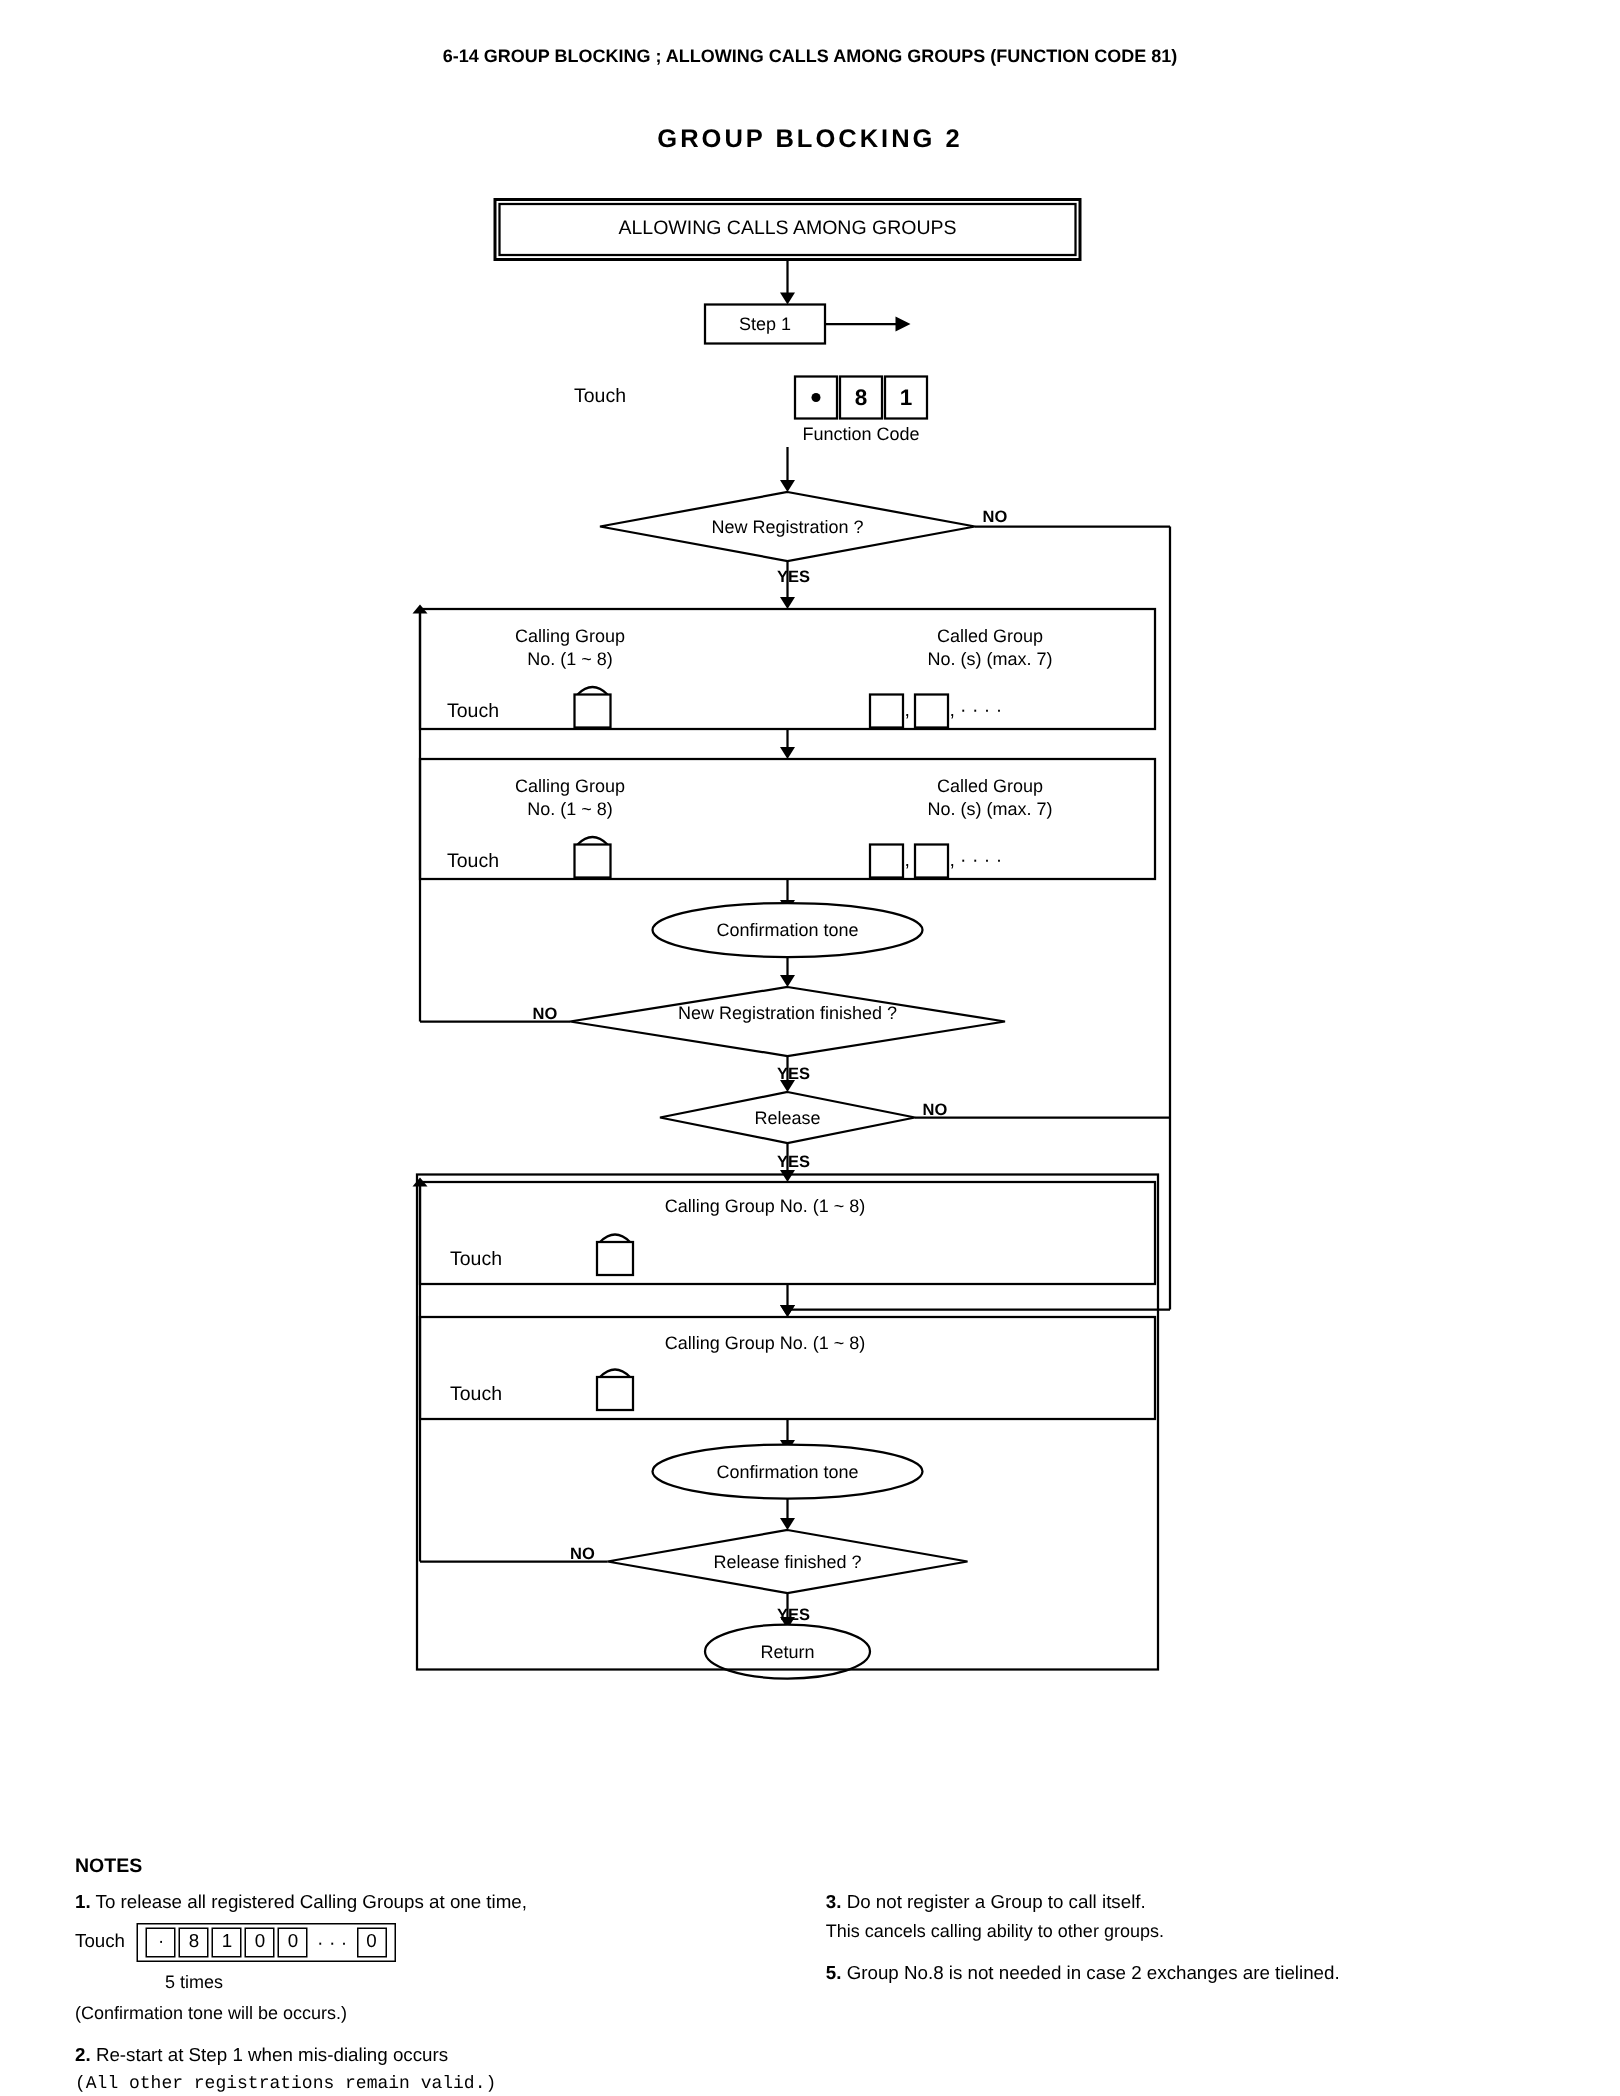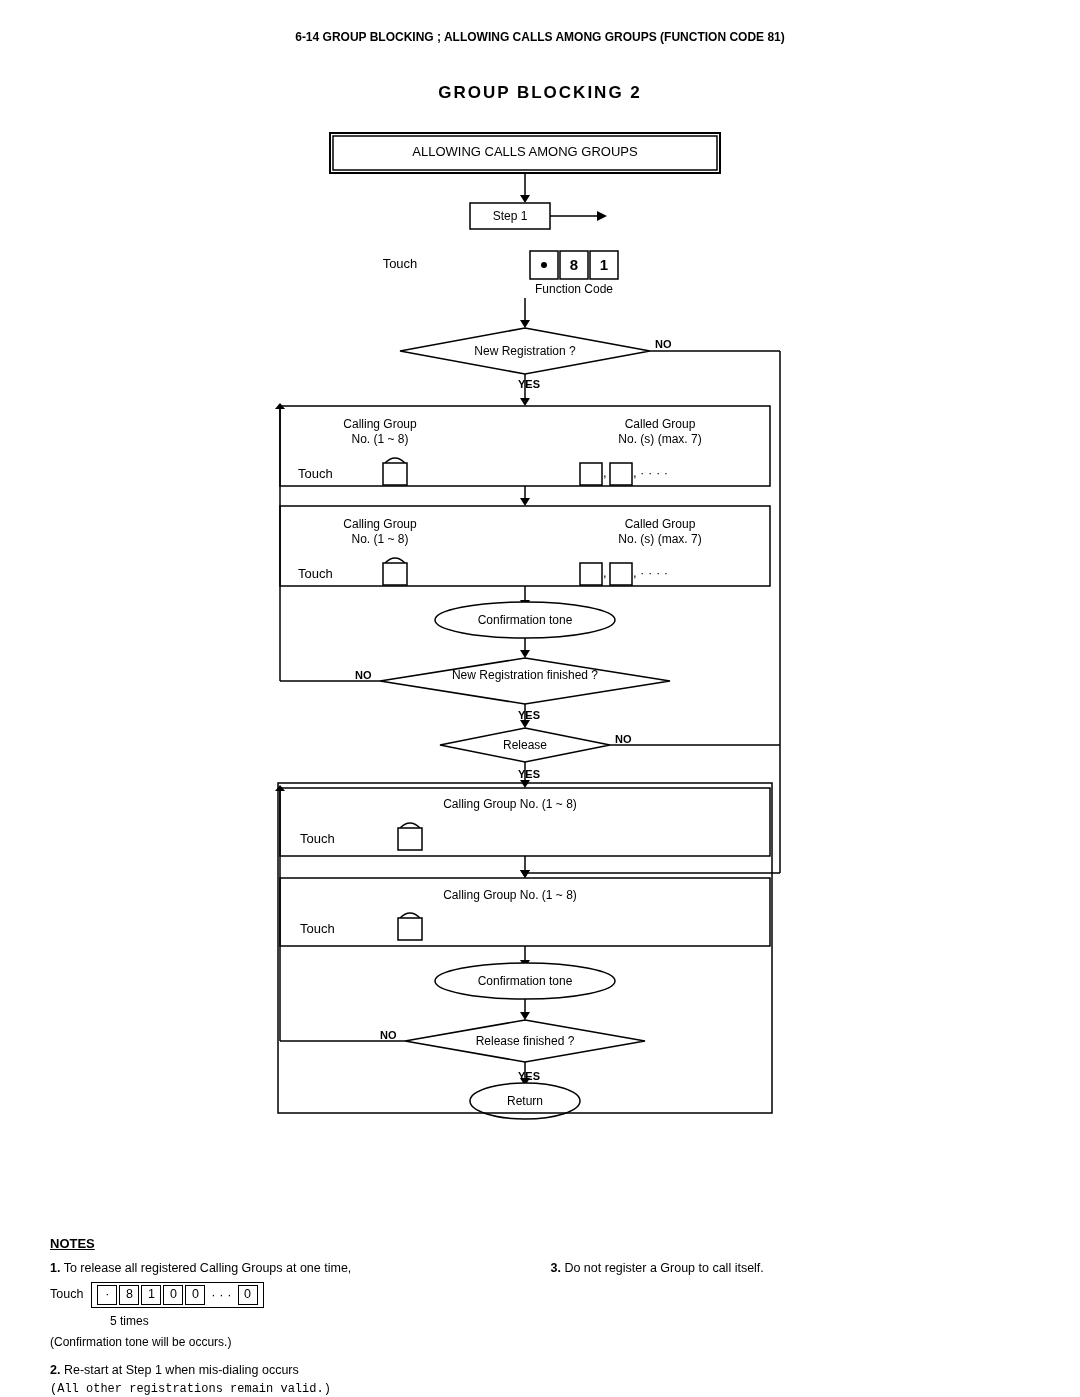--- a/index.html
+++ b/index.html
@@ -31,21 +31,20 @@
 
     
     .notes-section {
       margin-top: 30px;
       width: 100%;
     }
     .notes-title {
       font-weight: bold;
       font-size: 13px;
       margin-bottom: 8px;
-      text-decoration: underline;
     }
     .notes-cols {
       display: flex;
       gap: 21px;
     }
     .notes-left {
       flex: 1;
     }
     .notes-right {
       flex: 1;
@@ -283,18 +282,24 @@
         <div style="font-size:12px;font-family:Liberation Mono, monospace;">
           <span>(All other registrations remain valid.)</span>
         </div>
       </div>
     </div>
 
     <div class="notes-right">
 
       <div class="note-item">
         <span><strong>3.</strong> <span>Do not register a Group to call itself.</span></span>
+        <div style="font-size:12px;">
+          <span>This cancels calling ability to other groups.</span>
+        </div>
       </div>
 
 
+      <div class="note-item">
+        <span><strong>5.</strong> <span>Group No.8 is not needed in case 2 exchanges are tielined.</span></span>
+      </div>
     </div>
   </div>
 </div>
 
 </body></html>

